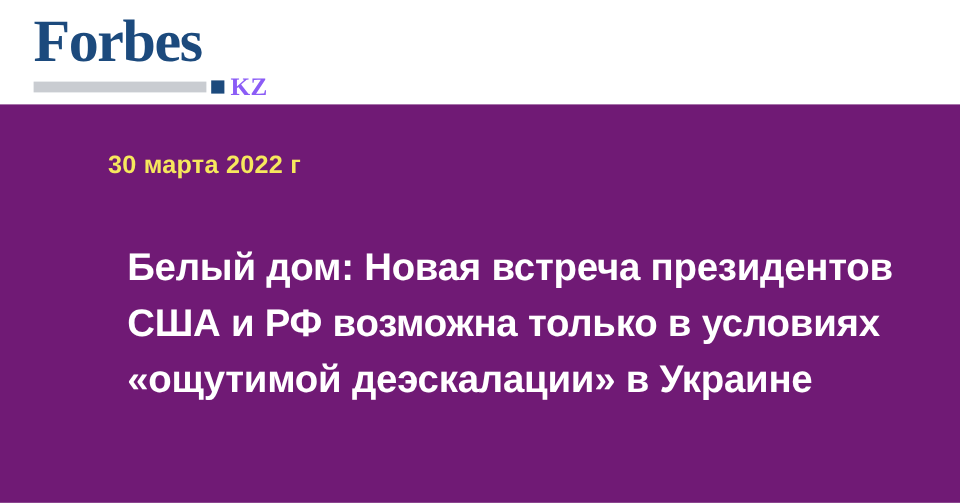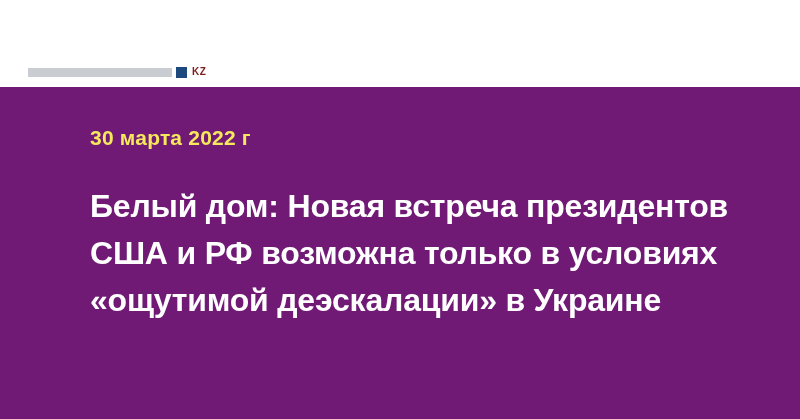--- a/index.html
+++ b/index.html
@@ -78,26 +78,26 @@
     top: 3px;
     width: 11px;
     height: 11px;
     background: #1c4a7d;
   }
 
   .logo-kz-text {
     position: absolute;
     left: 164px;
     top: 0px;
-    font-family: Liberation Sans, sans-serif;
+    font-family: Liberation Serif, serif;
     font-weight: 700;
-    font-size: 10px;
+    font-size: 21px;
     line-height: 16px;
     letter-spacing: 0.5px;
-    color: #7f1d1d;
+    color: #8b5cf6;
     white-space: nowrap;
   }
 
   
   .hero {
     position: absolute;
     left: 0;
     top: 87px;
     width: 800px;
     height: 332px;
@@ -115,36 +115,37 @@
     letter-spacing: 0.2px;
     color: #f6e85d;
     white-space: nowrap;
   }
 
   .hero-headline {
     position: absolute;
     left: 90px;
     top: 96px;
     width: 640px;
-    margin: 0;
+    margin: 16px;
     font-family: "Liberation Sans", sans-serif;
     font-weight: 700;
     font-size: 32px;
     line-height: 47px;
     letter-spacing: -0.2px;
     color: #ffffff;
   }
 </style>
 </head>
 <body>
 
 <div class="card">
 
   <div class="header-bar">
     <div class="logo-block">
+      <div class="logo-wordmark">Forbes</div>
       <div class="logo-kz-row">
         <div class="logo-rule"></div>
         <div class="logo-square"></div>
         <div class="logo-kz-text">KZ</div>
       </div>
     </div>
   </div>
 
   <div class="hero">
     <div class="hero-date">30 марта 2022 г</div>

